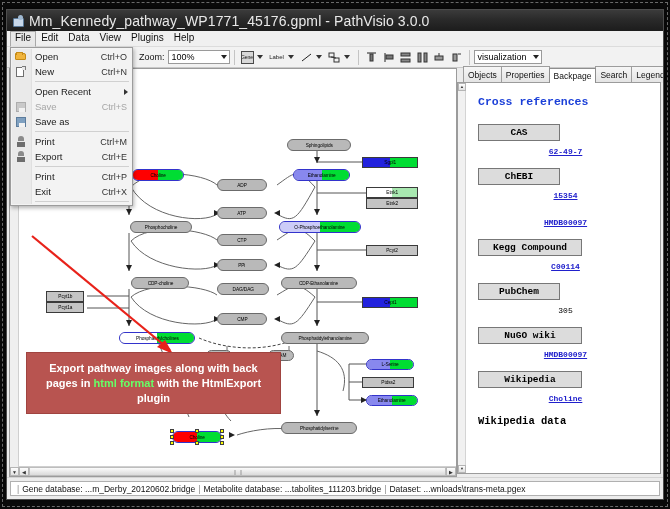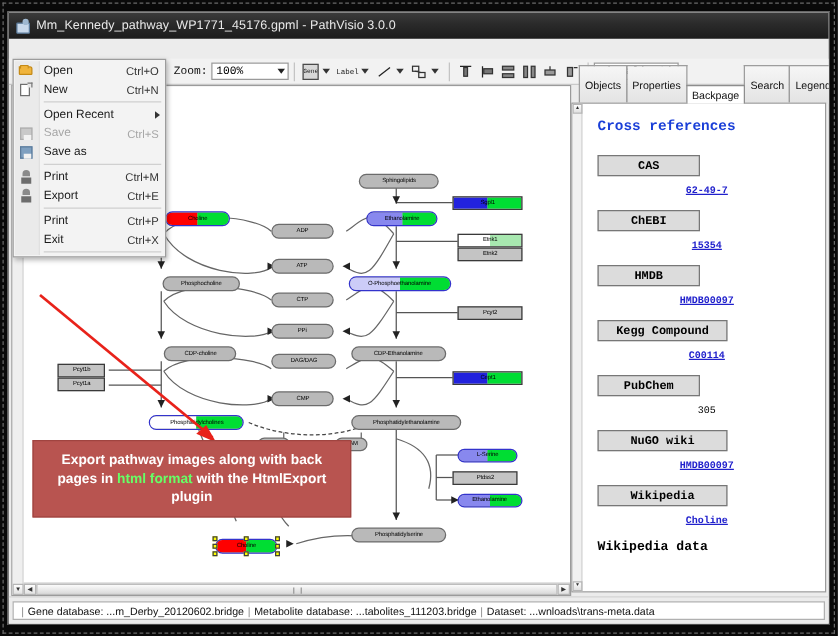--- a/index.html
+++ b/index.html
@@ -58,21 +58,21 @@
   }
   #titlebar .app-icon::after {
     content: "";
     position: absolute; left: 6px; top: 0px;
     width: 5px; height: 5px;
     background: #9fb8d0;
     border-radius: 50%;
   }
   #title-text {
     color: #e9e9e9;
-    font-size: 10px;
+    font-size: 14px;
     white-space: nowrap;
     letter-spacing: .1px;
   }
 
   
   #menubar {
     position: absolute; left: 0; top: 21px; width: 100%; height: 16px;
     background: #f0f0f0;
     border-bottom: 1px solid #dcdcdc;
     display: flex; align-items: center;
@@ -93,21 +93,20 @@
   }
 
   
   #toolbar {
     position: absolute; left: 0; top: 37px; width: 100%; height: 21px;
     background: #f2f2f2;
     border-bottom: 1px solid #c9c9c9;
     display: flex; align-items: center;
     font-size: 9px;
     overflow: hidden;
-    font-family: Liberation Mono, monospace;
   }
   .tb-sep {
     width: 1px; height: 15px;
     background: #c4c4c4;
     margin: 0 4px;
     flex: 0 0 auto;
   }
   .tb-zoom-label { color: #111; font-size: 9px; margin: 0 3px 0 6px; white-space: nowrap; }
   .tb-combo {
     height: 14px;
@@ -297,21 +296,21 @@
     position: absolute; right: 2px; top: 0;
     width: 204px; height: 409px;
   }
   #tabstrip {
     position: absolute; left: 6px; top: 0;
     width: 198px; height: 15px;
     display: flex; align-items: flex-end;
     font-size: 8.5px;
   }
   .tab {
-    height: 31px;
+    height: 17px;
     padding: 0 4px;
     background: linear-gradient(180deg,#f6f6f6,#e3e3e3);
     border: 1px solid #9d9d9d;
     border-bottom: none;
     display: flex; align-items: center;
     color: #111;
     margin-right: -1px;
     white-space: nowrap;
   }
   .tab.active {
@@ -525,20 +524,28 @@
 <div id="frame">
   <div id="frame-dash"></div>
 
   <div id="window">
 
     <div id="titlebar">
       <span class="app-icon"></span>
       <span id="title-text">Mm_Kennedy_pathway_WP1771_45176.gpml - PathVisio 3.0.0</span>
     </div>
 
+    <div id="menubar">
+      <div class="menu-item open">File</div>
+      <div class="menu-item">Edit</div>
+      <div class="menu-item">Data</div>
+      <div class="menu-item">View</div>
+      <div class="menu-item">Plugins</div>
+      <div class="menu-item">Help</div>
+    </div>
 
     <div id="toolbar">
       <div style="width:126px;flex:0 0 auto;"></div>
       <span class="tb-zoom-label">Zoom:</span>
       <div class="tb-combo" id="zoom-combo">
         <span>100%</span>
         <span class="arrow"></span>
       </div>
       <span class="tb-sep"></span>
 
@@ -881,21 +888,20 @@
             <div id="xref-list">
                 <div class="xref-block">
                   <div class="xref-head">CAS</div>
                   <div><span class="xref-val" style="color: rgb(32, 32, 204);">62-49-7</span></div>
                 </div>
                 <div class="xref-block">
                   <div class="xref-head">ChEBI</div>
                   <div><span class="xref-val" style="color: rgb(32, 32, 204);">15354</span></div>
                 </div>
                 <div class="xref-block">
-                  <div class="xref-head">HMDB</div>
                   <div><span class="xref-val" style="color: rgb(32, 32, 204);">HMDB00097</span></div>
                 </div>
                 <div class="xref-block">
                   <div class="xref-head" style="width: 104px;">Kegg Compound</div>
                   <div><span class="xref-val" style="color: rgb(32, 32, 204);">C00114</span></div>
                 </div>
                 <div class="xref-block">
                   <div class="xref-head">PubChem</div>
                   <div><span class="xref-val plain">305</span></div>
                 </div>
@@ -914,21 +920,21 @@
       </div>
     </div>
 
     <div id="statusbar">
       <div id="status-inner">
         <span class="sep">|</span>
         <span>Gene database: ...m_Derby_20120602.bridge</span>
         <span class="sep">|</span>
         <span>Metabolite database: ...tabolites_111203.bridge</span>
         <span class="sep">|</span>
-        <span>Dataset: ...wnloads\trans-meta.data</span>
+        <span>Dataset: ...wnloads\trans-meta.pgex</span>
       </div>
     </div>
 
     <div id="file-menu">
       <div class="gutter"></div>
       <div id="file-menu-items">
           <div class="mi">
             <span class="mi-icon">
               <span class="ic-folder"></span>
             </span>

